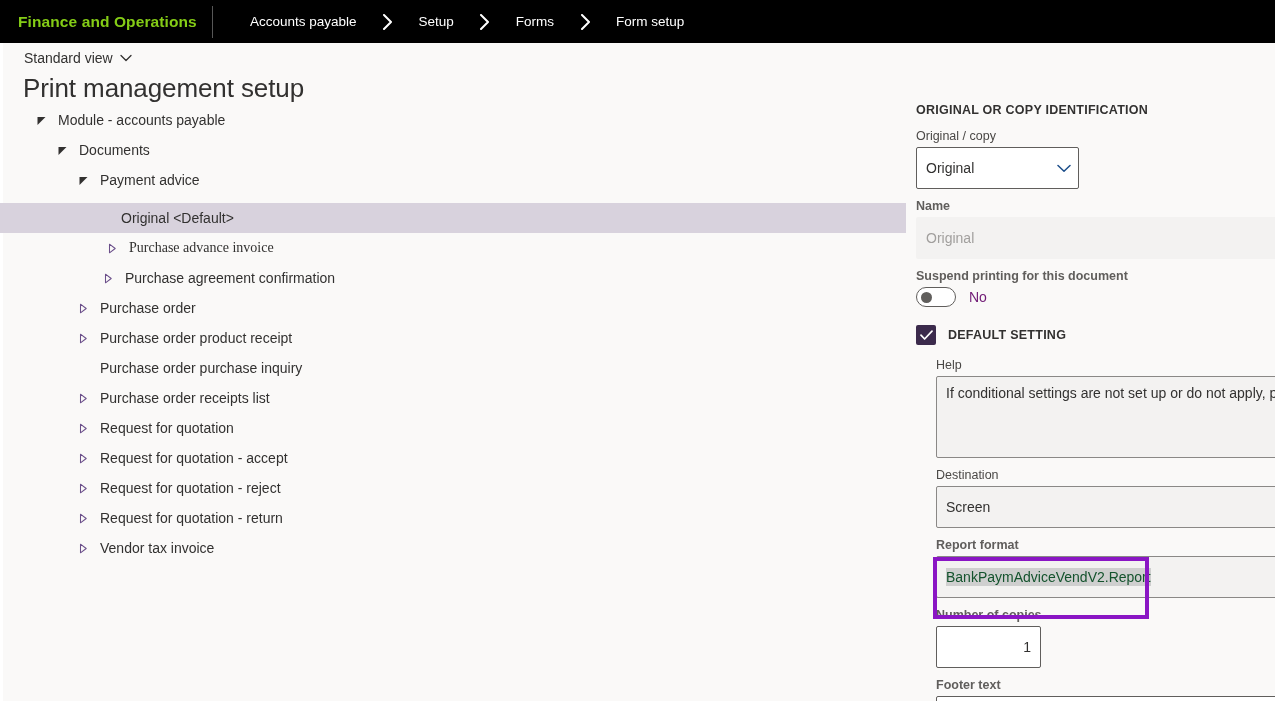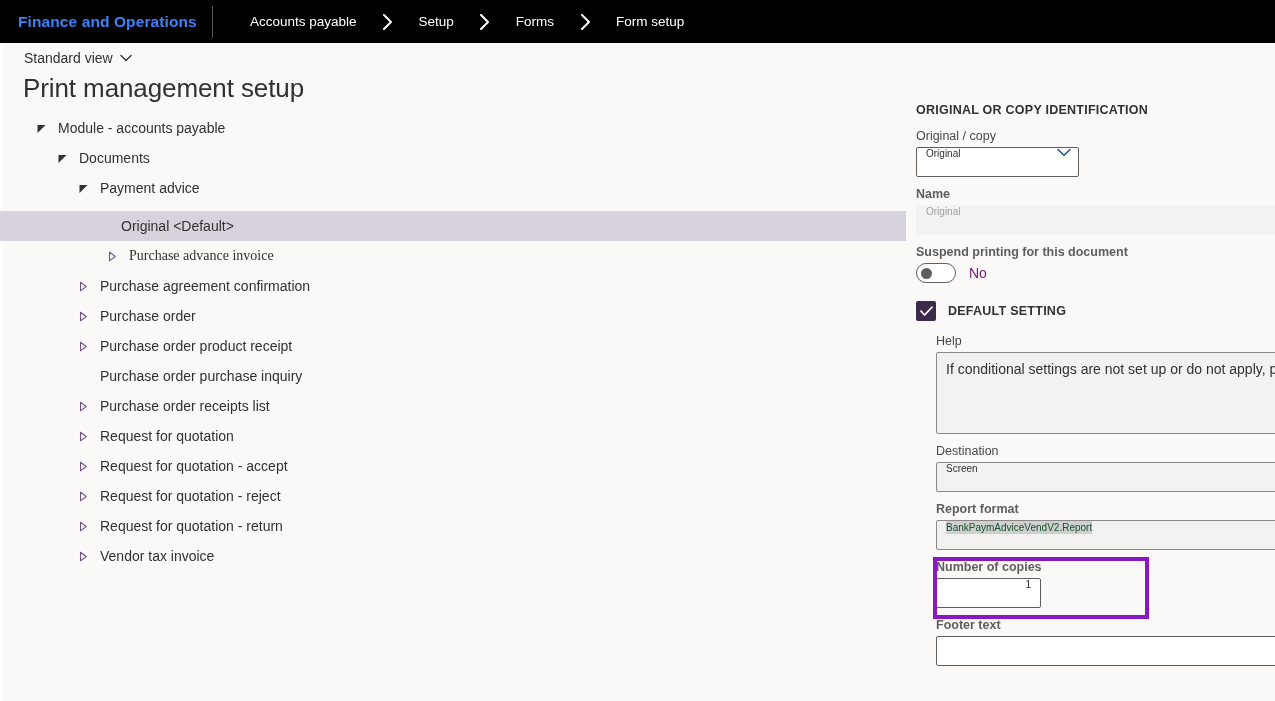--- a/index.html
+++ b/index.html
@@ -22,21 +22,21 @@
     background: #000000;
     display: flex;
     align-items: center;
   }
   .brand {
     width: 212px;
     height: 32px;
     display: flex;
     align-items: center;
     padding-left: 18px;
-    color: #3b82f6;
+    color: #84cc16;
     font-size: 15.5px;
     font-weight: bold;
     letter-spacing: 0.1px;
   }
   .brand-divider {
     width: 1px;
     height: 32px;
     background: #575757;
     flex: 0 0 1px;
   }
@@ -99,21 +99,21 @@
     left: 23px;
     font-size: 26px;
     font-weight: normal;
     color: #323130;
     letter-spacing: -0.1px;
   }
 
   
   .tree {
     position: absolute;
-    top: 70px;
+    top: 62px;
     left: 0px;
     width: 906px;
   }
   .tree-row {
     position: relative;
     height: 30px;
     display: flex;
     align-items: center;
     cursor: pointer;
     font-size: 14px;
@@ -177,27 +177,27 @@
   .field-label {
     font-size: 12.5px;
     color: #605e5c;
     font-weight: bold;
     margin-bottom: 4px;
     white-space: nowrap;
   }
   .field-label.plain { font-weight: normal; color: #4a4846; }
 
   .inp {
-    height: 30px;
+    height: 42px;
     border: 1px solid #605e5c;
     background: #ffffff;
     display: flex;
-    align-items: flex-start;
+    align-items: center;
     padding: 0 9px;
-    font-size: 10px;
+    font-size: 14px;
     color: #323130;
     border-radius: 2px;
   }
   .inp.readonly {
     background: #f3f2f1;
     border-color: transparent;
     color: #a19f9d;
   }
   .inp.wide { width: 420px; }
   .inp.dd { width: 163px; justify-content: space-between; padding-right: 7px; }
@@ -336,21 +336,21 @@
         <span class="tree-label">Original &lt;Default&gt;</span>
       </div>
       <div class="tree-row" style="padding-left: 104px; font-family: Liberation Serif, serif;">
         <span class="tree-twisty">
           <svg width="11" height="11" viewBox="0 0 11 11">
             <path d="M2.5 1.2 L8.2 5.5 L2.5 9.8 Z" fill="none" stroke="#6b4f8a" stroke-width="1.05" stroke-linejoin="round"></path>
           </svg>
         </span>
         <span class="tree-label">Purchase advance invoice</span>
       </div>
-      <div class="tree-row" style="padding-left: 75px;">
+      <div class="tree-row" style="padding-left: 100px;">
         <span class="tree-twisty">
           <svg width="11" height="11" viewBox="0 0 11 11">
             <path d="M2.5 1.2 L8.2 5.5 L2.5 9.8 Z" fill="none" stroke="#6b4f8a" stroke-width="1.05" stroke-linejoin="round"></path>
           </svg>
         </span>
         <span class="tree-label">Purchase agreement confirmation</span>
       </div>
       <div class="tree-row" style="padding-left: 75px;">
         <span class="tree-twisty">
           <svg width="11" height="11" viewBox="0 0 11 11">

